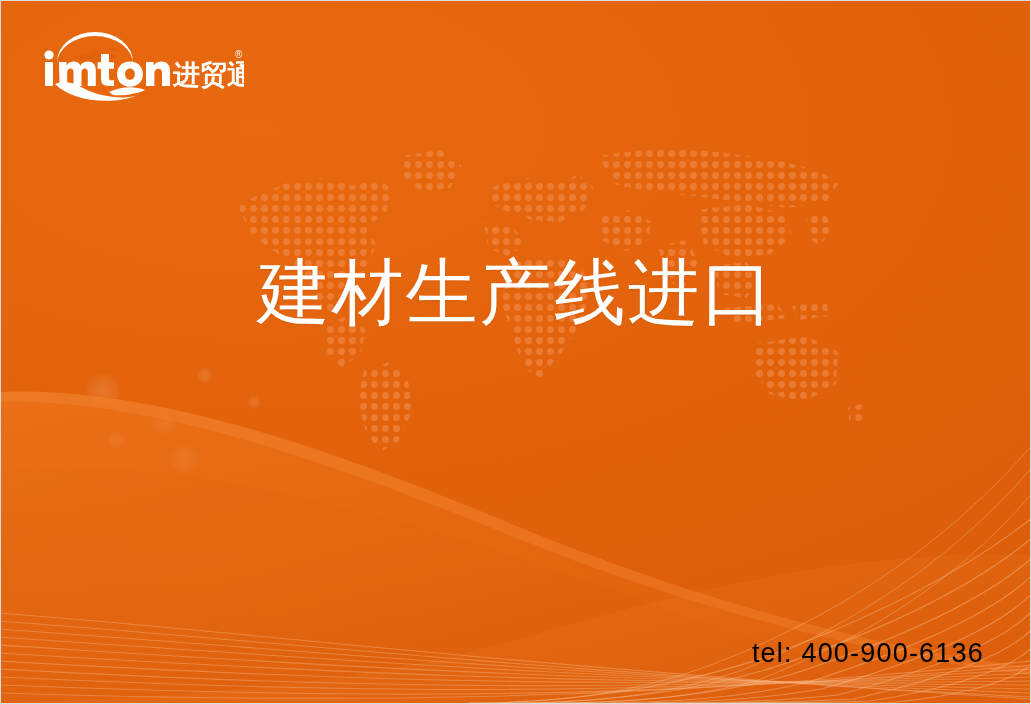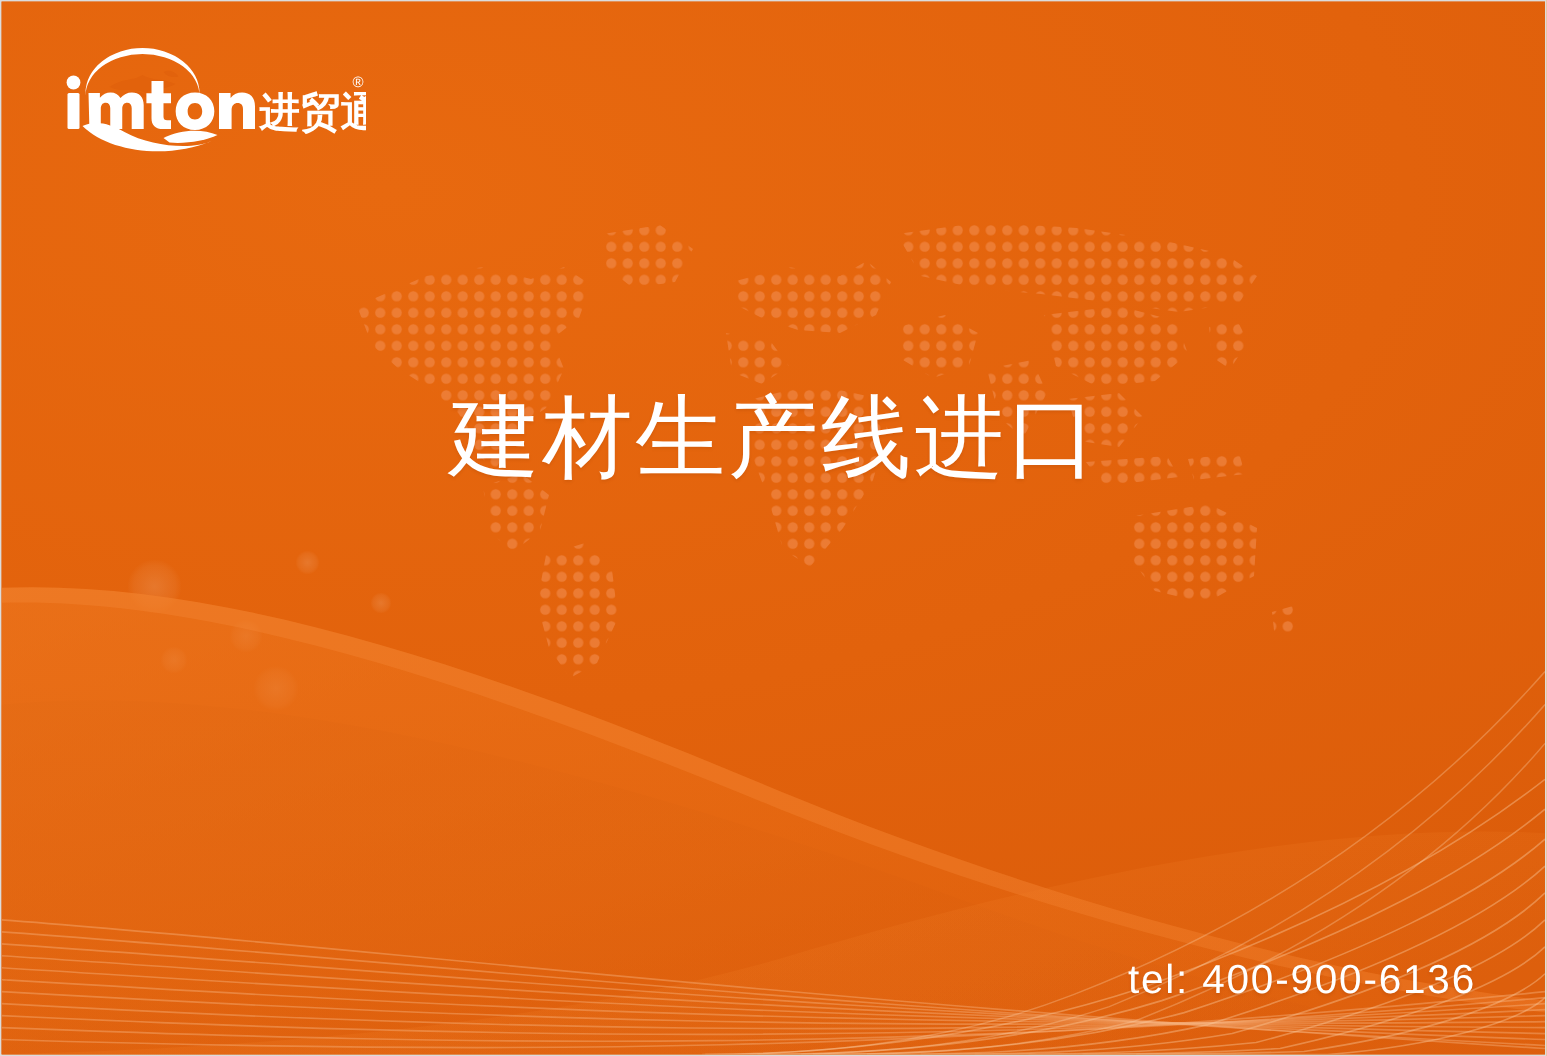--- a/index.html
+++ b/index.html
@@ -72,35 +72,35 @@
   .logo svg { display:block; width:100%; height:100%; }
 
   
   .headline {
     position: absolute;
     left: 0;
     top: 232px;
     width: 1031px;
     text-align: center;
     color: #ffffff;
-    font-size: 60px;
+    font-size: 72px;
     line-height: 118px;
     letter-spacing: 2px;
     font-weight: 400;
     text-shadow: 0 1px 2px rgba(150,60,0,.18);
     white-space: nowrap;
   }
   .headline .ln { display: block; }
 
   
   .tel {
     position: absolute;
     right: 46px;
     bottom: 34px;
-    color: #ffffff;
+    color: #000000;
     font-size: 27px;
     letter-spacing: 1.2px;
     font-weight: 400;
     text-shadow: 0 1px 2px rgba(150,60,0,.25);
   }
 </style>
 </head>
 <body>
 
 <div id="poster">

